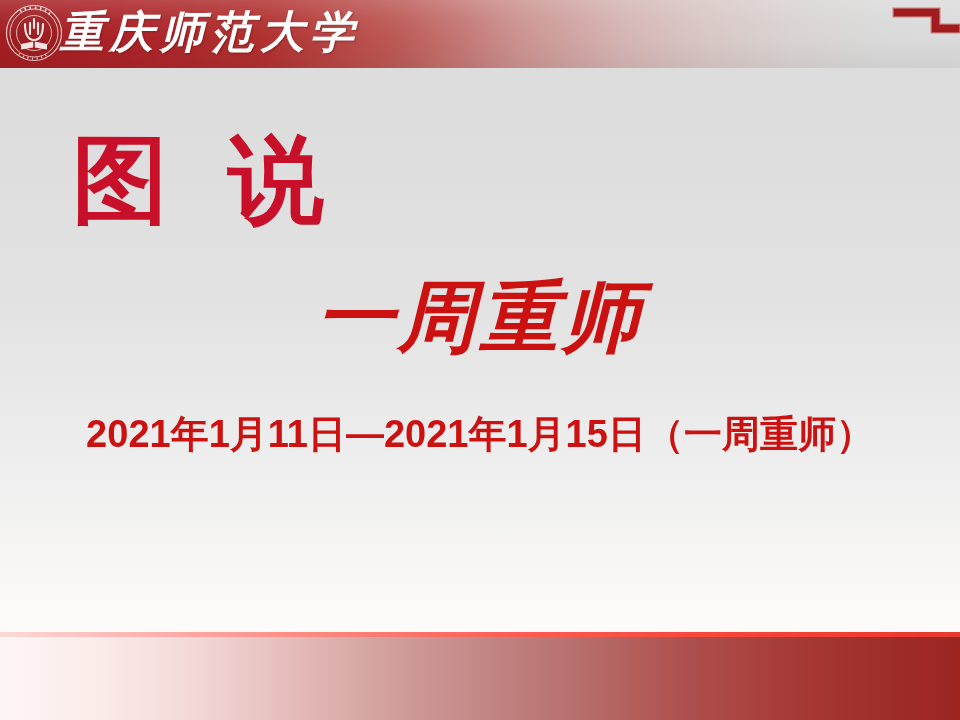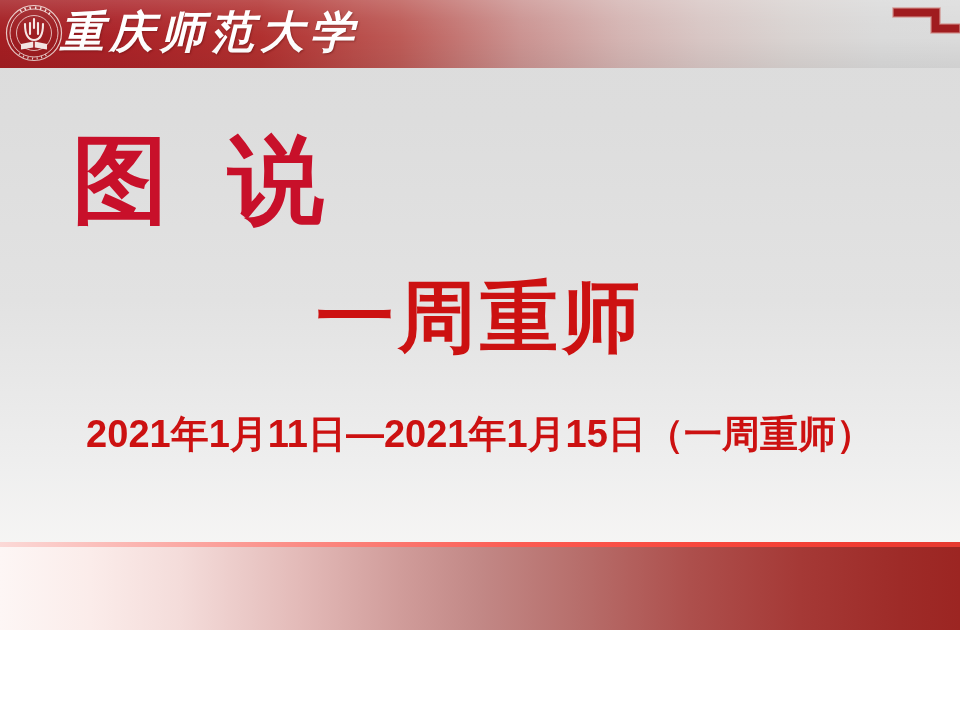--- a/index.html
+++ b/index.html
@@ -7,21 +7,21 @@
     padding: 0;
     background: #ffffff;
   }
   body {
     font-family: "Liberation Sans", sans-serif;
   }
 
   #slide {
     position: relative;
     width: 960px;
-    height: 630px;
+    height: 720px;
     overflow: hidden;
     
     background: linear-gradient(to bottom,
         #dcdcdc 0px,
         #dddddd 120px,
         #e2e2e2 300px,
         #eeeeee 460px,
         #f7f6f5 560px,
         #fcfbfa 620px);
   }
@@ -167,20 +167,21 @@
     top: 277px;
     width: 960px;
     text-align: center;
     color: #cc1111;
     font-family: "Liberation Sans", sans-serif;
     font-size: 78px;
     font-weight: bold;
     letter-spacing: 4px;
     line-height: 1.05;
     white-space: nowrap;
+    font-style: italic;
   }
 
   .title-date {
     position: absolute;
     left: 0;
     top: 412px;
     width: 960px;
     text-align: center;
     color: #cc1111;
     font-family: "Liberation Sans", sans-serif;

